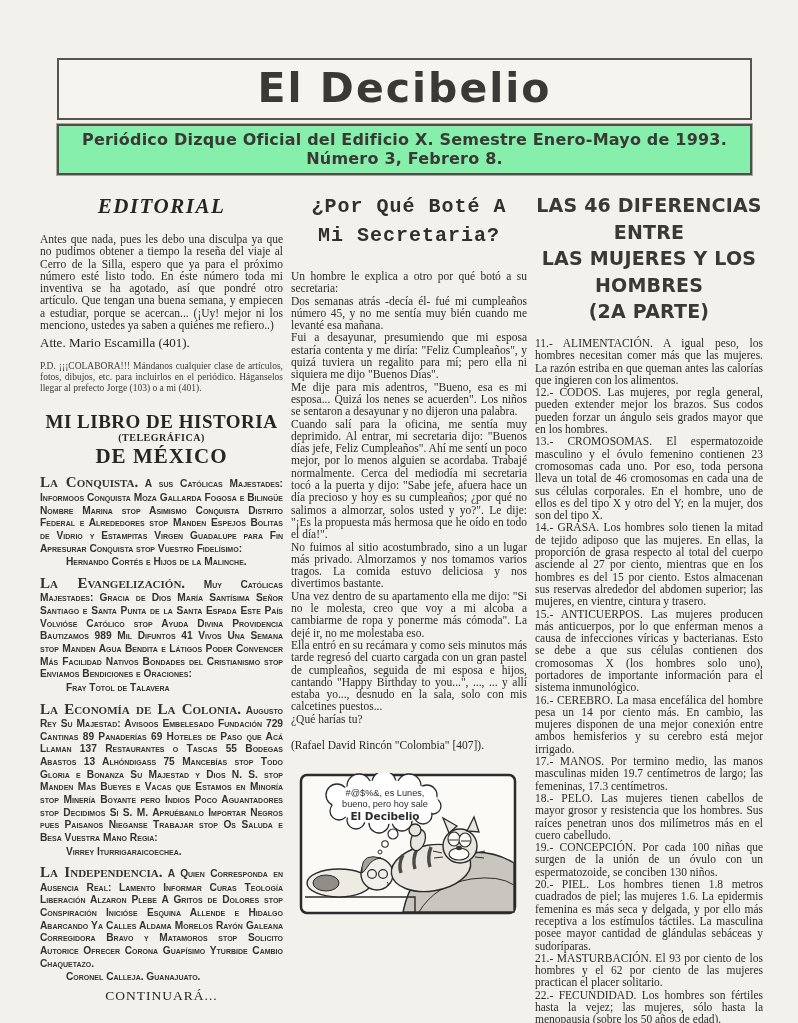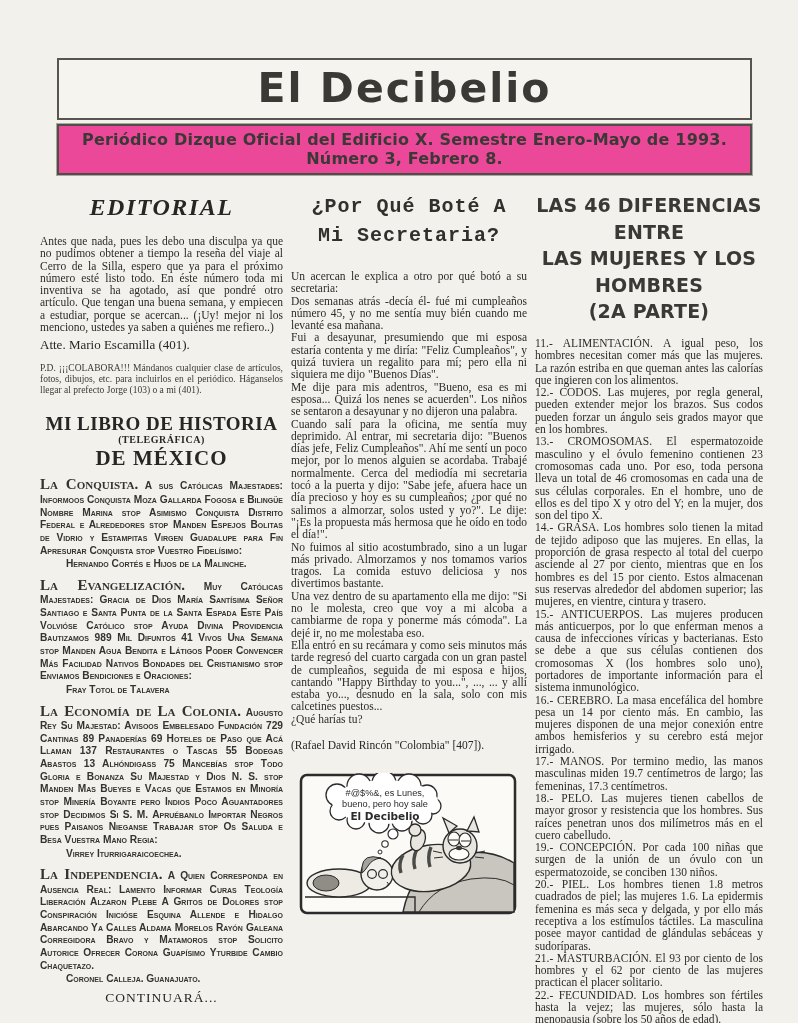--- a/index.html
+++ b/index.html
@@ -14,40 +14,40 @@
   .title-box {
     border:2px solid #57554f; background:#f6f4ef;
     text-align:center; padding:4px 0 6px;
   }
   .title-box h1 {
     font-family:"DejaVu Sans", sans-serif; font-weight:bold;
     font-size:41px; letter-spacing:2px; color:#3a3935;
   }
   .subtitle-box {
     margin-top:4px; border:2px solid #504e49; outline:1px solid #a9a7a0;
-    background:#ec4899; text-align:center; padding:4px 2px 5px;
+    background:#86efac; text-align:center; padding:4px 2px 5px;
   }
   .subtitle-box .subtitle {
     font-family:"DejaVu Sans", sans-serif; font-weight:bold;
     font-size:16px; letter-spacing:0.2px; color:#3a3935;
   }
   
   .columns { display:flex; gap:8px; padding:17px 35px 0 40px; align-items:flex-start; }
   .col-left  { width:243px; flex:none; }
   .col-mid   { width:236px; flex:none; }
   .col-right { flex:1; min-width:0; }
 
   .body-serif {
     font-size:11.5px; line-height:1.07; text-align:justify;
     text-justify:inter-word; color:#2b2b28;
   }
   
   .editorial-heading {
     font-family:"Liberation Serif", serif; font-style:italic; font-weight:bold;
-    font-size:24px; letter-spacing:1.5px; text-align:center; margin:2px 0 14px;
+    font-size:21px; letter-spacing:1.5px; text-align:center; margin:2px 0 14px;
   }
   .signature { font-size:13px; text-align:left; margin:4px 0 10px; }
   .postscript { font-size:9.5px; line-height:1.16; text-align:justify; color:#3a3a36; }
   .historia-heading { text-align:center; margin:18px 0 6px; line-height:1; }
   .historia-heading .hl1 { display:block; font-weight:bold; font-size:19px; letter-spacing:0.5px; }
   .historia-heading .hsub { display:block; font-weight:bold; font-size:10px; margin:2px 0 3px; letter-spacing:0.5px; }
   .historia-heading .hl2 { display:block; font-weight:bold; font-size:21px; letter-spacing:1px; }
   .historia-section { margin-top:5px; }
   .tg-lead { font-family:"Liberation Serif", serif; font-weight:bold; font-size:15px; }
   .telegram, .telegram-sig {
@@ -125,21 +125,21 @@
       </div>
 
       <p class="continuara">CONTINUARÁ...</p>
     </section>
 
     <section class="col-mid">
       <h2 class="secretaria-heading">
         <span>¿Por Qué Boté A</span><br>
         <span>Mi Secretaria?</span>
       </h2>
-      <p class="body-serif">Un acercan le explica a otro por qué botó a su secretaria:</p>
+      <p class="body-serif">Un hombre le explica a otro por qué botó a su secretaria:</p>
       <p class="body-serif">Dos semanas atrás -decía él- fué mi cumpleaños número 45, y no me sentía muy bién cuando me levanté esa mañana.</p>
       <p class="body-serif">Fui a desayunar, presumiendo que mi esposa estaría contenta y me diría: "Feliz Cumpleaños", y quizá tuviera un regalito para mí; pero ella ni siquiera me dijo "Buenos Días".</p>
       <p class="body-serif">Me dije para mis adentros, "Bueno, esa es mi esposa... Quizá los nenes se acuerden". Los niños se sentaron a desayunar y no dijeron una palabra.</p>
       <p class="body-serif">Cuando salí para la oficina, me sentía muy deprimido. Al entrar, mi secretaria dijo: "Buenos días jefe, Feliz Cumpleaños". Ahí me sentí un poco mejor, por lo menos alguien se acordaba. Trabajé normalmente. Cerca del mediodía mi secretaria tocó a la puerta y dijo: "Sabe jefe, afuera hace un día precioso y hoy es su cumpleaños; ¿por qué no salimos a almorzar, solos usted y yo?". Le dije: "¡Es la propuesta más hermosa que he oído en todo el día!".</p>
       <p class="body-serif">No fuimos al sitio acostumbrado, sino a un lugar más privado. Almorzamos y nos tomamos varios tragos. La comida estuvo deliciosa y nos divertimos bastante.</p>
       <p class="body-serif">Una vez dentro de su apartamento ella me dijo: "Si no le molesta, creo que voy a mi alcoba a cambiarme de ropa y ponerme más cómoda". La dejé ir, no me molestaba eso.</p>
       <p class="body-serif">Ella entró en su recámara y como seis minutos más tarde regresó del cuarto cargada con un gran pastel de cumpleaños, seguida de mi esposa e hijos, cantando "Happy Birthday to you...", ..., ... y allí estaba yo..., desnudo en la sala, solo con mis calcetines puestos...</p>
       <p class="body-serif">¿Qué harías tu?</p>
       <p class="attribution">(Rafael David Rincón "Colombia" [407]).</p>
 

